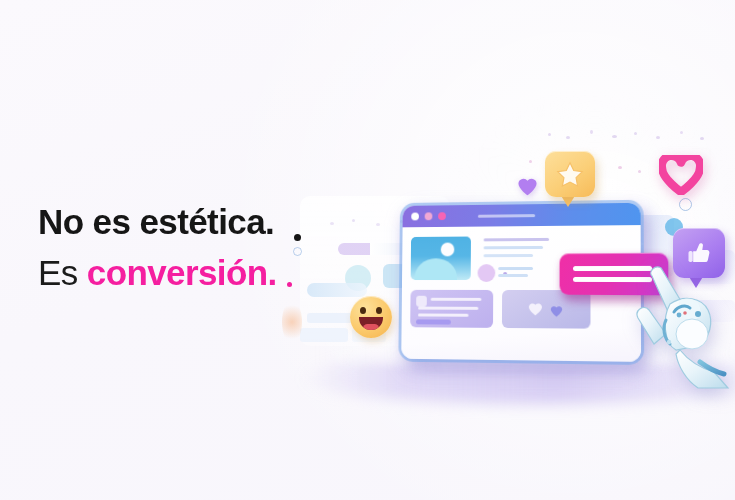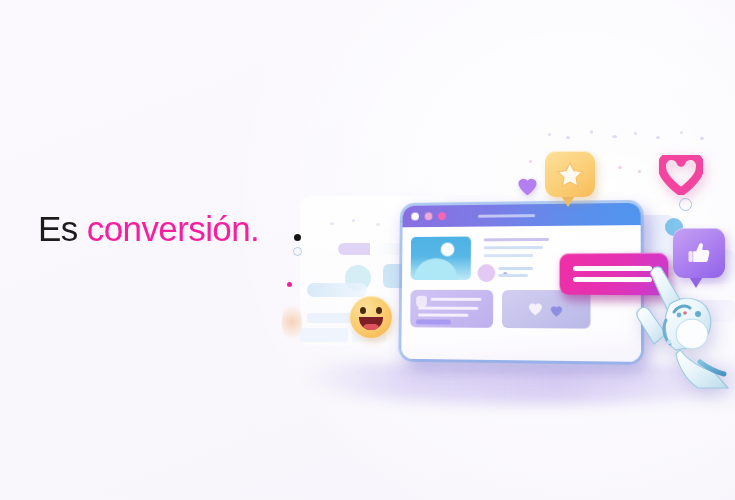--- a/index.html
+++ b/index.html
@@ -77,21 +77,21 @@
   .headline{position:absolute;left:38px;top:200px;}
   .line1{
     font-size:35px;font-weight:bold;color:#161616;letter-spacing:-.6px;
     line-height:44px;white-space:nowrap;margin:0;
   }
   .line2{
     font-size:35px;line-height:46px;white-space:nowrap;margin:0;margin-top:6px;
     letter-spacing:-.6px;
   }
   .w-es{font-weight:400;color:#1b1b1b;}
-  .w-conv{font-weight:normal;color:#f51fa0;}
+  .w-conv{font-weight:bold;color:#f51fa0;}
 
   
   .browser-shadow{position:absolute;left:404px;top:210px;width:245px;height:160px;
     border-radius:14px;background:rgba(150,140,220,.35);filter:blur(9px);}
   .browser{position:absolute;left:399px;top:204px;width:240px;height:156px;
     border-radius:12px;overflow:hidden;
     background:#ffffff;
     box-shadow:0 0 0 3px rgba(120,170,235,.55), 6px 8px 16px rgba(130,120,200,.35);
     transform:perspective(620px) rotateY(-6deg) rotateX(2deg);
   }
@@ -228,20 +228,21 @@
     <div class="speck" style="left:352px;top:219px;width:3px;height:3px;background:#d3c5ec;"></div>
     <div class="speck" style="left:376px;top:223px;width:4px;height:3px;background:#d8cbef;"></div>
     <div class="speck" style="left:400px;top:220px;width:3px;height:3px;background:#d4c7ed;"></div>
     <div class="speck" style="left:424px;top:224px;width:4px;height:3px;background:#d9ccf0;"></div>
   </div>
 
   <div class="ground"></div>
   <div class="ground2"></div>
 
   <div class="headline">
+    <p class="line1">No es estética.</p>
     <p class="line2"><span class="w-es">Es </span><span class="w-conv">conversión.</span></p>
   </div>
 
   <div class="browser-shadow"></div>
   <div class="browser">
     <div class="bar">
       <span class="dot d1"></span>
       <span class="dot d2"></span>
       <span class="dot d3"></span>
       <span class="urlbar"></span>

